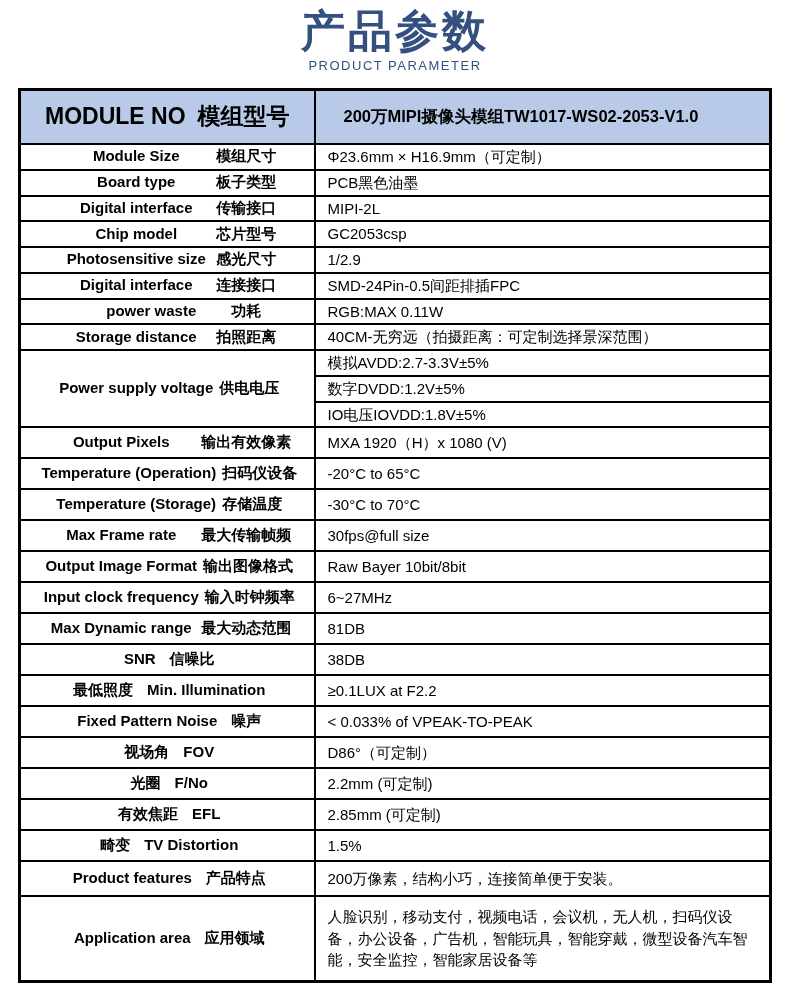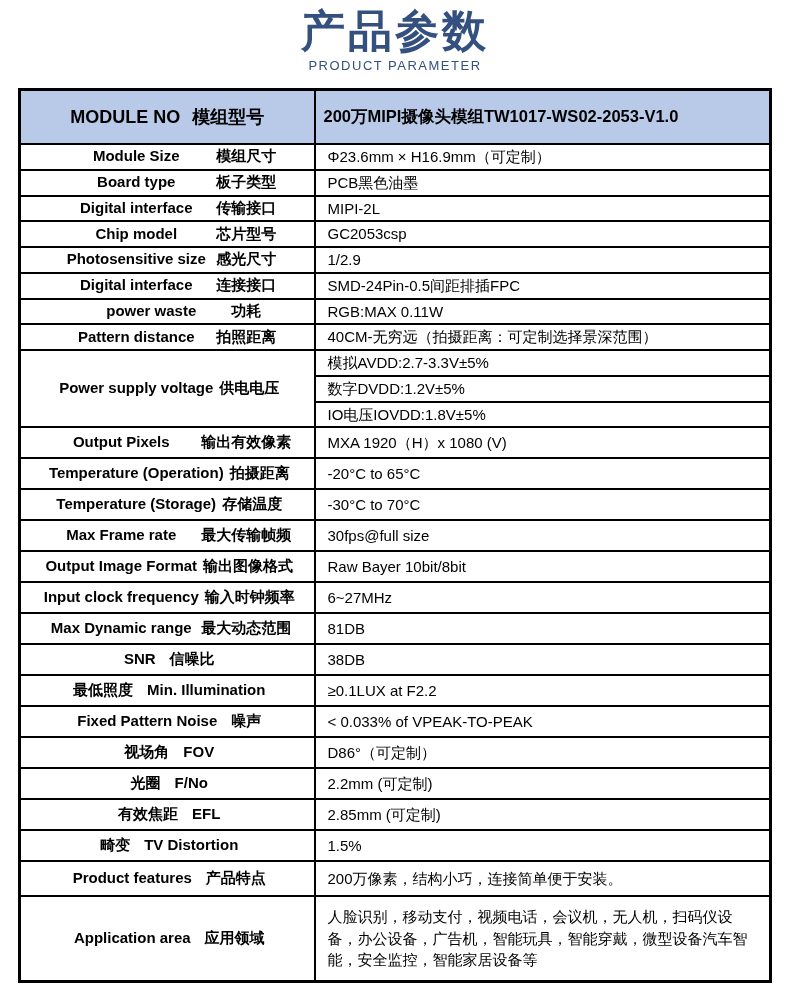--- a/index.html
+++ b/index.html
@@ -29,23 +29,23 @@
     width: 754px; margin: 15px 18px 0 18px;
     border: 3px solid #000;
   }
   .spec th, .spec td {
     border: 2px solid #000;
     vertical-align: middle;
     font-size: 15px;
     overflow: hidden;
   }
   .spec th { background: #B9CAE8; height: 55px; }
-  th.col-label { width: 295px; text-align: center; font-size: 18px; font-weight: 700; }
+  th.col-label { width: 295px; text-align: center; font-size: 23px; font-weight: 700; }
   th.col-label .hp1 { margin-right: 12px; }
-  th.col-value { text-align: left; padding-left: 8px; font-size: 16.5px; font-weight: 700; }
+  th.col-value { text-align: left; padding-left: 28px; font-size: 16.5px; font-weight: 700; }
 
   td.label { font-weight: 700; padding: 1px 6px 1px 10px; }
   td.label.left  { text-align: center; }
   td.label.left .p1 { display: inline-block; min-width: 148px; margin-right: 6px; }
   td.label.center { text-align: center; }
   td.label.center .p1 { margin-right: 14px; }
 
   td.value { font-weight: 400; padding: 1px 8px 1px 12px; text-align: left; line-height: 1.45; }
 
   tr.r-sm td { height: 24px; }
@@ -95,39 +95,39 @@
         </tr>
         <tr class="r-sm">
           <td class="label left"><span class="p1">Digital interface</span><span class="p2">连接接口</span></td>
           <td class="value">SMD-24Pin-0.5间距排插FPC</td>
         </tr>
         <tr class="r-sm">
           <td class="label left"><span class="p1">power waste</span><span class="p2">功耗</span></td>
           <td class="value">RGB:MAX 0.11W</td>
         </tr>
         <tr class="r-sm">
-          <td class="label left"><span class="p1">Pattern distance</span><span class="p2">拍照距离</span></td>
+          <td class="label left"><span class="p1">Storage distance</span><span class="p2">拍照距离</span></td>
           <td class="value">40CM-无穷远（拍摄距离：可定制选择景深范围）</td>
         </tr>
         <tr class="r-sm">
           <td class="label left" rowspan="3"><span class="p1">Power supply voltage</span><span class="p2">供电电压</span></td>
           <td class="value">模拟AVDD:2.7-3.3V±5%</td>
         </tr>
         <tr class="r-sm">
           <td class="value">数字DVDD:1.2V±5%</td>
         </tr>
         <tr class="r-sm">
           <td class="value">IO电压IOVDD:1.8V±5%</td>
         </tr>
         <tr class="r-md">
           <td class="label left"><span class="p1">Output Pixels</span><span class="p2">输出有效像素</span></td>
           <td class="value">MXA 1920（H）x 1080 (V)</td>
         </tr>
         <tr class="r-md">
-          <td class="label left"><span class="p1">Temperature (Operation)</span><span class="p2">拍摄距离</span></td>
+          <td class="label left"><span class="p1">Temperature (Operation)</span><span class="p2">扫码仪设备</span></td>
           <td class="value">-20°C to 65°C</td>
         </tr>
         <tr class="r-md">
           <td class="label left"><span class="p1">Temperature (Storage)</span><span class="p2">存储温度</span></td>
           <td class="value">-30°C to 70°C</td>
         </tr>
         <tr class="r-md">
           <td class="label left"><span class="p1">Max Frame rate</span><span class="p2">最大传输帧频</span></td>
           <td class="value">30fps@full size</td>
         </tr>

